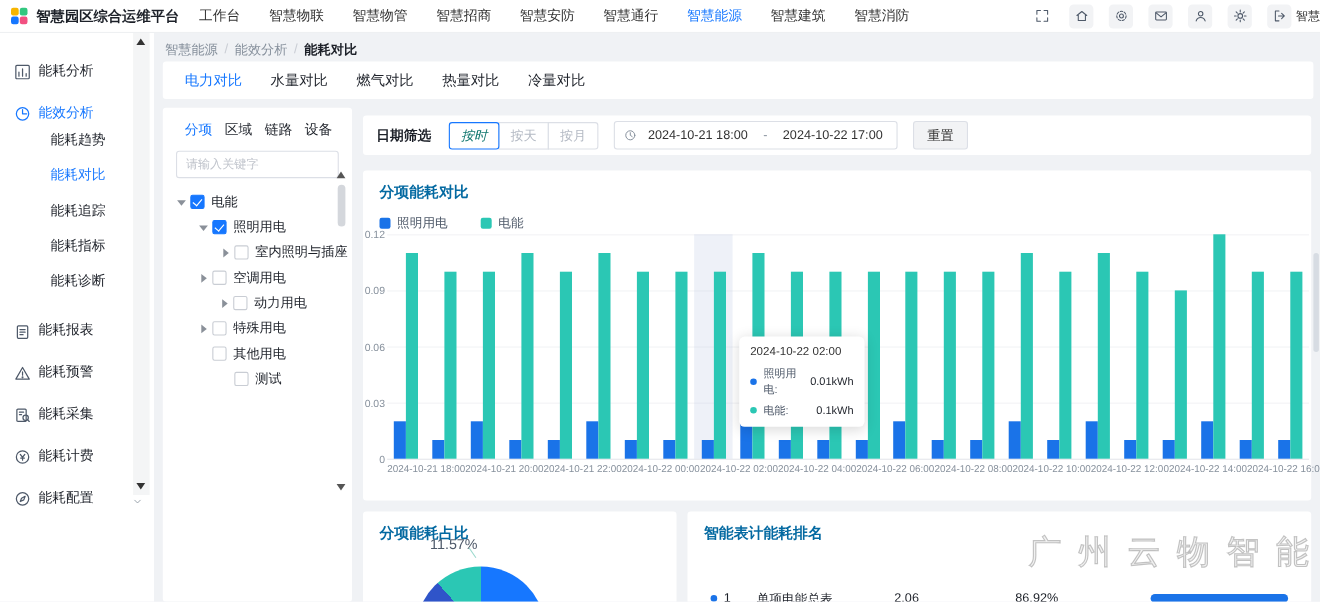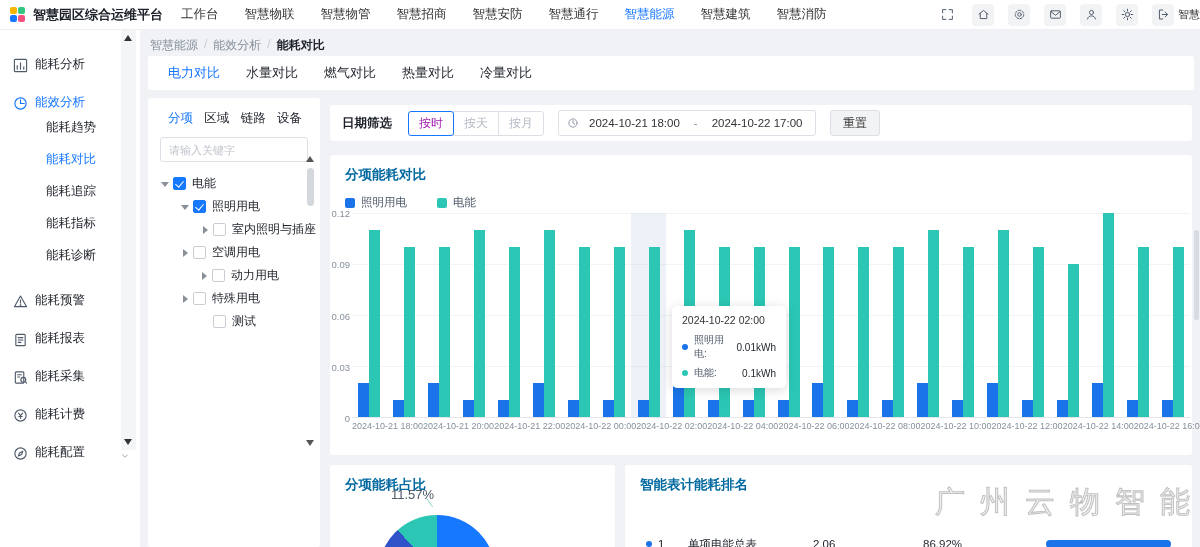--- a/index.html
+++ b/index.html
@@ -80,21 +80,21 @@
   .tree-thumb { position:absolute; left:1px; top:12px; width:7px; height:38px; background:#d4d7dc; border-radius:4px; }
 
   
   .filter-card { left:190px; top:75px; width:862px; height:36px; display:flex; align-items:center; padding-left:12px; }
   .filter-label { font-size:12.5px; font-weight:bold; color:#1d2129; margin-right:16px; }
   .period-group { display:flex; margin-right:14px; }
   .pbtn { height:25px; padding:0 10px; font-size:12px; display:flex; align-items:center; cursor:pointer;
     border:1px solid #dcdfe6; background:#fff; color:#b4bac4; margin-left:-1px; }
   .pbtn:first-child { border-radius:3px 0 0 3px; margin-left:0; }
   .pbtn:last-child { border-radius:0 3px 3px 0; }
-  .pbtn.active { border-color:#1677ff; color:#a21caf; position:relative; z-index:1; border-radius:3px; }
+  .pbtn.active { border-color:#1677ff; color:#0f766e; position:relative; z-index:1; border-radius:3px;font-style:italic; }
   .date-range { width:258px; height:26px; border:1px solid #dcdfe6; border-radius:3px; background:#fff;
     display:flex; align-items:center; font-size:11.5px; color:#333; padding:0 8px; cursor:pointer; }
   .date-range .clk { width:12px; height:12px; color:#86909c; margin-right:10px; flex:none; }
   .date-range .clk svg { width:12px; height:12px; display:block; }
   .date-range .dsep { margin:0 14px; color:#86909c; }
   .reset-btn { margin-left:14px; height:26px; padding:0 12px; font-size:12px; color:#333;
     background:#f2f3f5; border:1px solid #dcdfe6; border-radius:3px; cursor:pointer; }
 
   
   .chart-card { left:190px; top:125px; width:862px; height:300px; }
@@ -239,37 +239,37 @@
             </svg>
           </span>
         </div>
         <div class="side-sub">能耗趋势</div>
         <div class="side-sub active">能耗对比</div>
         <div class="side-sub">能耗追踪</div>
         <div class="side-sub">能耗指标</div>
         <div class="side-sub">能耗诊断</div>
         <div class="side-group">
           <span class="gicon"><svg viewBox="0 0 16 16" fill="none" stroke="currentColor" stroke-width="1.2" stroke-linecap="round" stroke-linejoin="round">
+              <rect x="3" y="2.5" width="10" height="12" rx="1"></rect>
+              <path d="M5.5 6h5M5.5 8.5h5M5.5 11h3"></path>
+            </svg></span>
+          <span>能耗报表</span>
+          <span class="chev">
+            <svg viewBox="0 0 16 16" fill="none" stroke="currentColor" stroke-width="1.2" stroke-linecap="round" stroke-linejoin="round">
+              <path d="M4 6l4 4 4-4"></path>
+            </svg>
+          </span>
+        </div>
+        <div class="side-group">
+          <span class="gicon"><svg viewBox="0 0 16 16" fill="none" stroke="currentColor" stroke-width="1.2" stroke-linecap="round" stroke-linejoin="round">
               <path d="M8 2.2 14.5 13.5H1.5Z"></path>
               <path d="M8 6.5v3.2"></path>
               <circle cx="8" cy="11.8" r=".4" fill="currentColor"></circle>
             </svg></span>
           <span>能耗预警</span>
-          <span class="chev">
-            <svg viewBox="0 0 16 16" fill="none" stroke="currentColor" stroke-width="1.2" stroke-linecap="round" stroke-linejoin="round">
-              <path d="M4 6l4 4 4-4"></path>
-            </svg>
-          </span>
-        </div>
-        <div class="side-group">
-          <span class="gicon"><svg viewBox="0 0 16 16" fill="none" stroke="currentColor" stroke-width="1.2" stroke-linecap="round" stroke-linejoin="round">
-              <rect x="3" y="2.5" width="10" height="12" rx="1"></rect>
-              <path d="M5.5 6h5M5.5 8.5h5M5.5 11h3"></path>
-            </svg></span>
-          <span>能耗报表</span>
           <span class="chev">
             <svg viewBox="0 0 16 16" fill="none" stroke="currentColor" stroke-width="1.2" stroke-linecap="round" stroke-linejoin="round">
               <path d="M4 6l4 4 4-4"></path>
             </svg>
           </span>
         </div>
         <div class="side-group">
           <span class="gicon"><svg viewBox="0 0 16 16" fill="none" stroke="currentColor" stroke-width="1.2" stroke-linecap="round" stroke-linejoin="round">
               <rect x="2.5" y="2" width="9" height="12" rx="1"></rect>
               <path d="M5 5h4M5 7.5h2"></path>
@@ -363,20 +363,25 @@
           </div>
           <div class="tree-node" style="padding-left: 51px;">
             <span class="caret closed"></span>
             <span class="cbox"></span>
             <span>动力用电</span>
           </div>
           <div class="tree-node" style="padding-left: 32px;">
             <span class="caret closed"></span>
             <span class="cbox"></span>
             <span>特殊用电</span>
+          </div>
+          <div class="tree-node" style="padding-left: 32px;">
+            <span class="caret none"></span>
+            <span class="cbox"></span>
+            <span>其他用电</span>
           </div>
           <div class="tree-node" style="padding-left: 52px;">
             <span class="caret none"></span>
             <span class="cbox"></span>
             <span>测试</span>
           </div>
         </div>
       <div class="tree-scrollbar">
         <span class="tri tri-up"></span>
         <span class="tree-thumb"></span>

